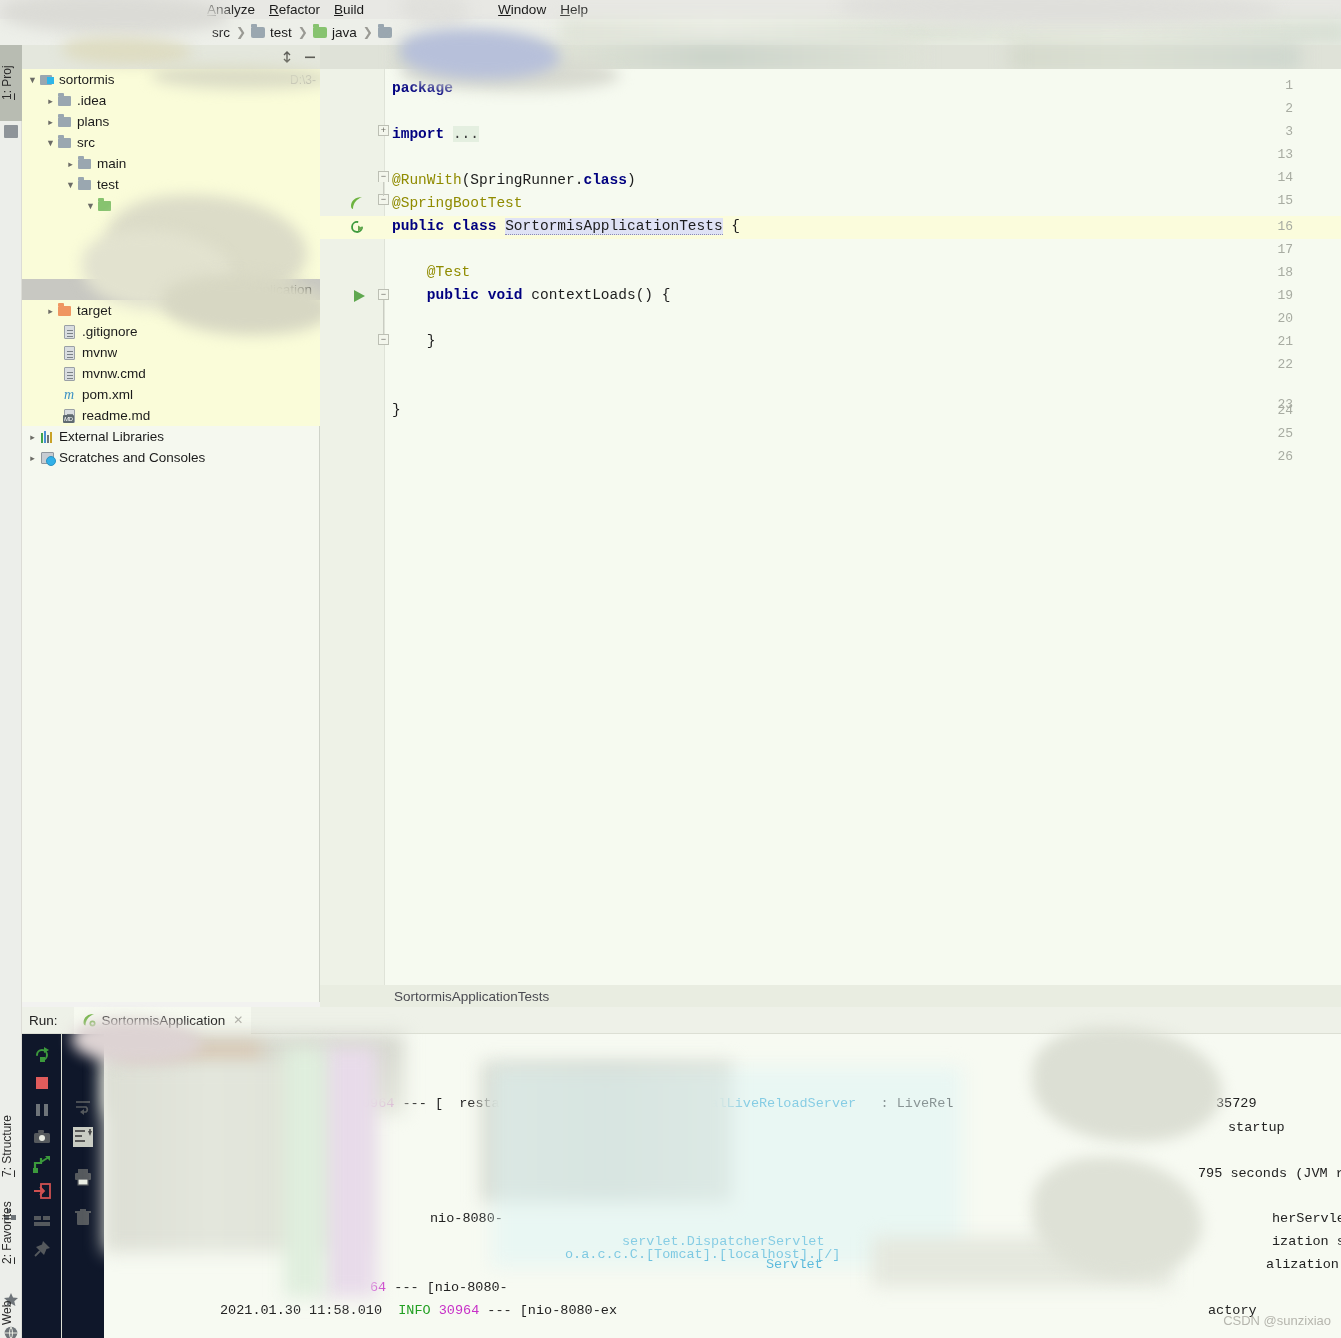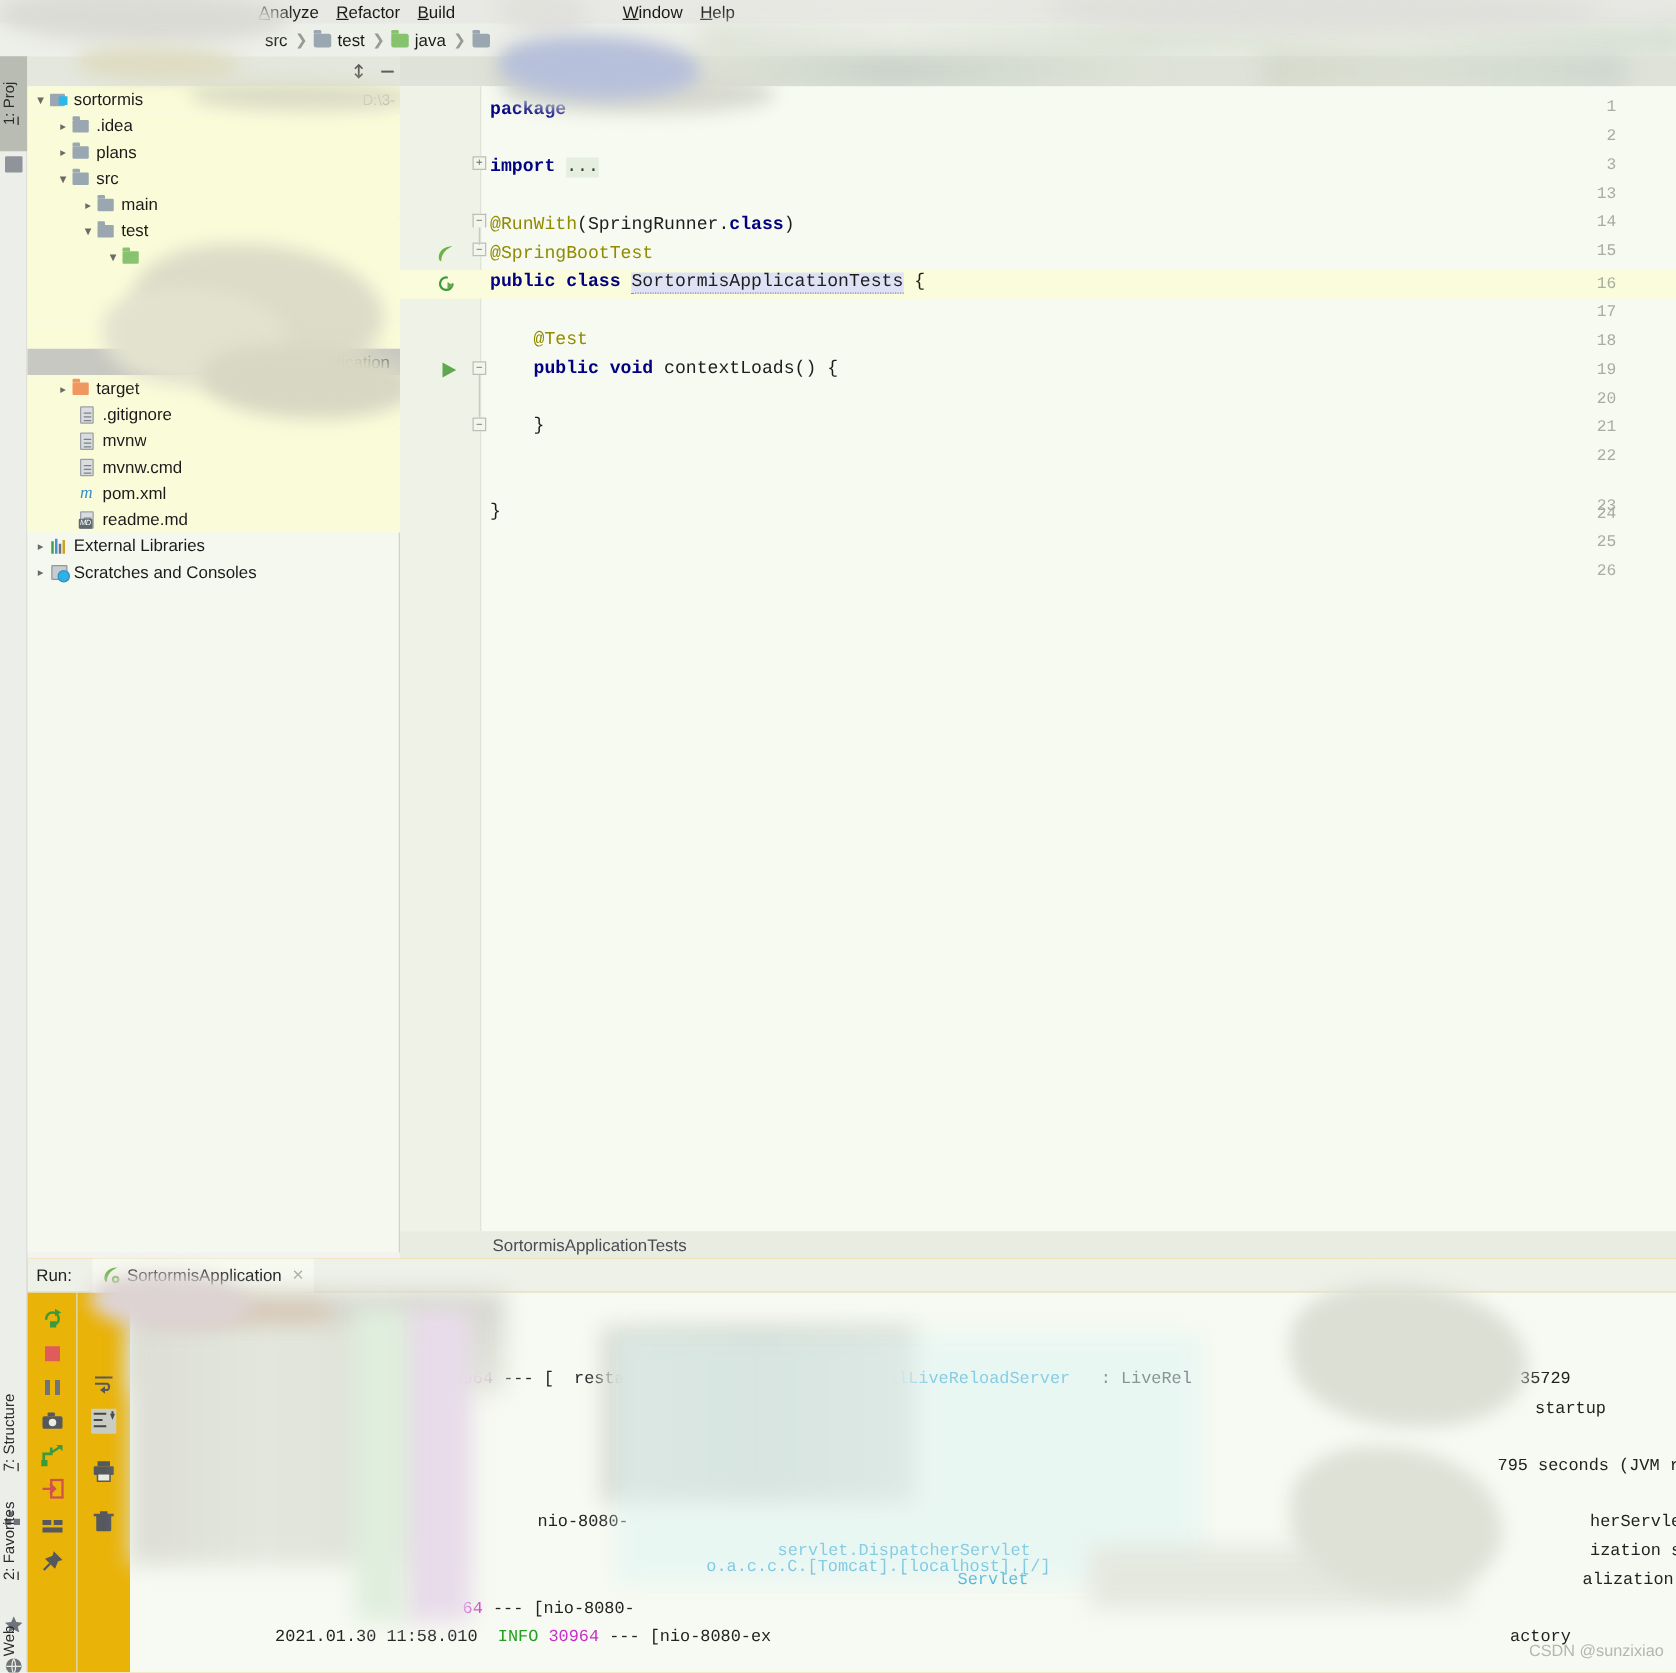--- a/index.html
+++ b/index.html
@@ -162,21 +162,21 @@
   .foldline { position: absolute; width: 1px; background: #c9ccc2; }
   .breadcrumb-bottom {
     position: absolute; left: 320px; top: 985px; width: 1021px; height: 22px;
     background: #e9ede1; font-size: 13.5px; color: #4b4b52;
     display: flex; align-items: center; padding-left: 74px;
   }
 
   
   .runpanel {
     position: absolute; left: 22px; top: 1007px; width: 1319px; height: 331px;
-    background: #eab308;
+    background: #0f172a;
     text-decoration: underline;
   }
   .run-tabbar {
     position: absolute; left: 0; top: 0; width: 1319px; height: 27px;
     background: #eef1e8; border-bottom: 1px solid #dcdfd4;
     display: flex; align-items: center;
   }
   .run-label { margin-left: 7px; font-size: 13.5px; color: #222; }
   .run-tab {
     margin-left: 16px; height: 27px; display: flex; align-items: center;

